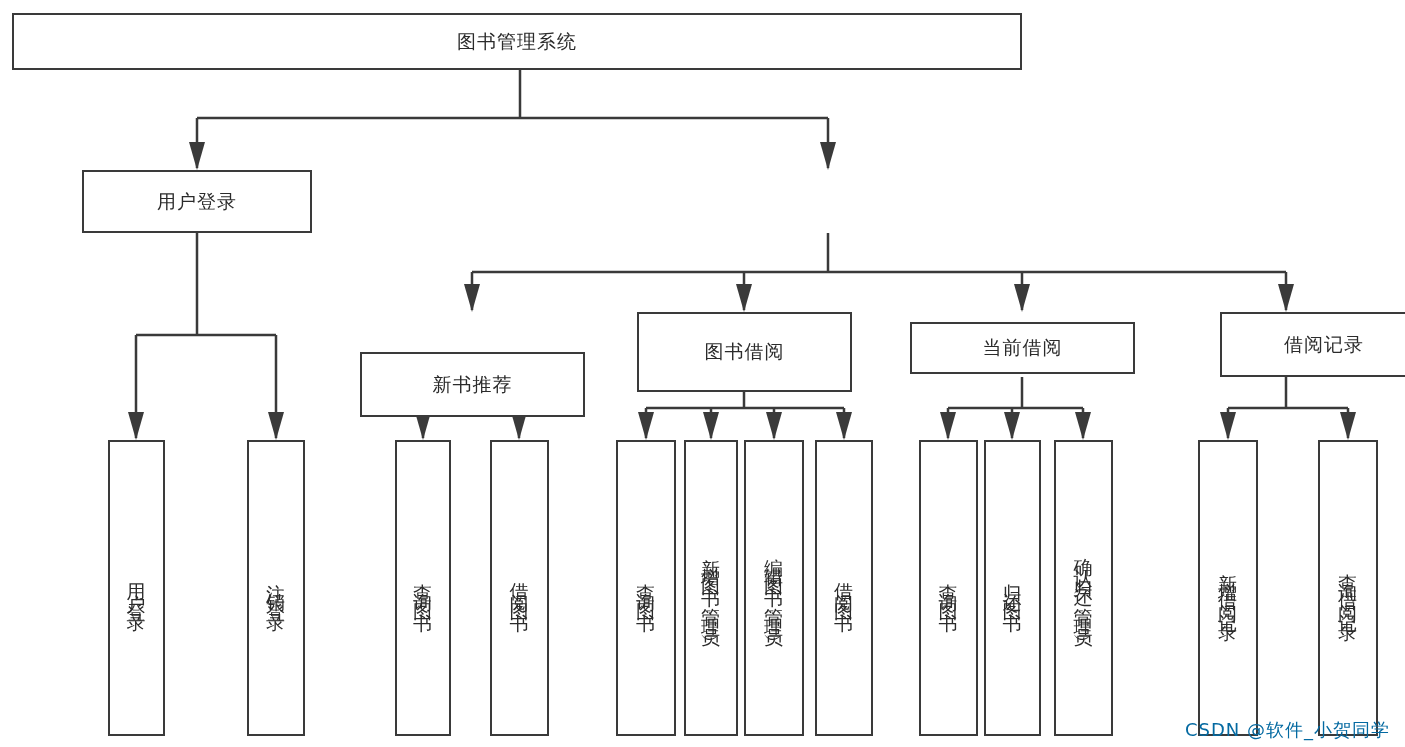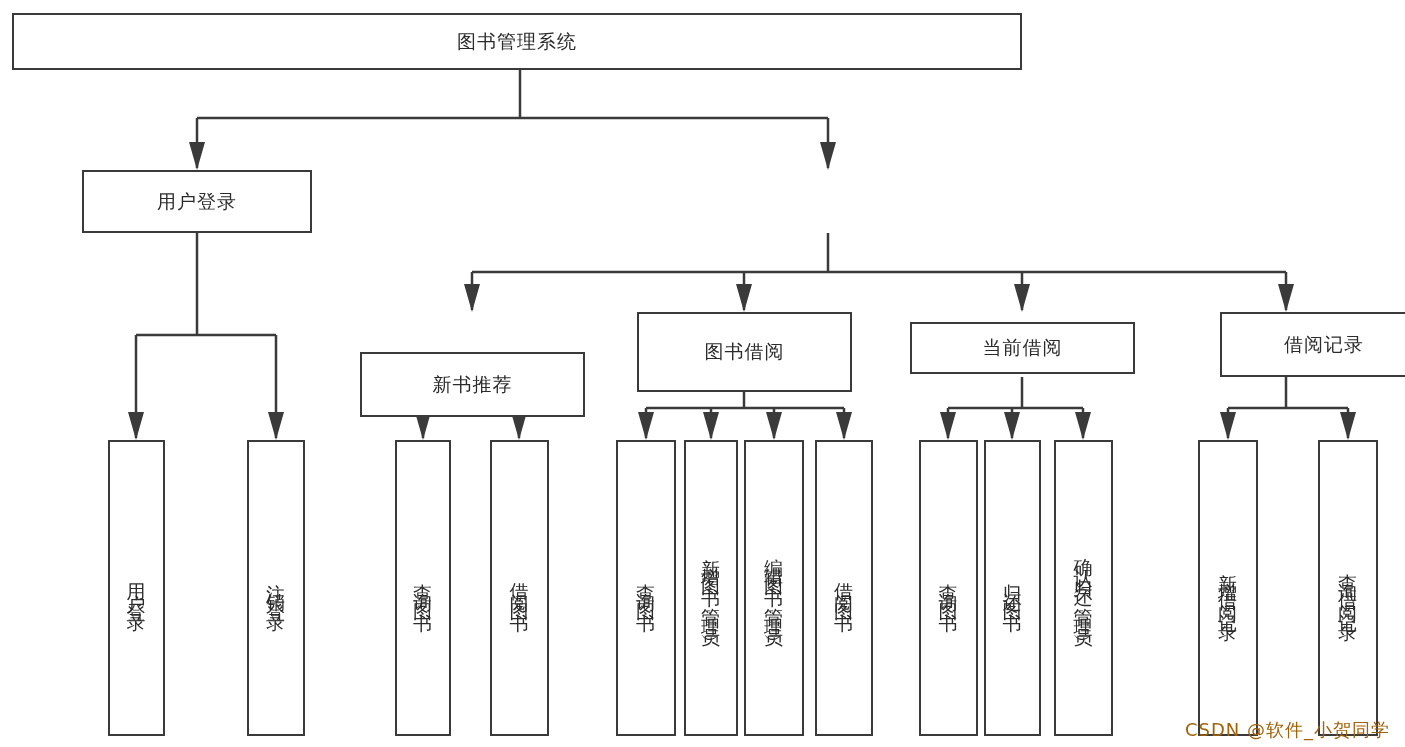--- a/index.html
+++ b/index.html
@@ -41,21 +41,21 @@
     text-orientation: mixed;
     font-size: 19px;
     line-height: 1;
     letter-spacing: 10px;
   }
   .watermark {
     position: absolute;
     left: 1185px;
     top: 718px;
     font-size: 18px;
-    color: #a16207;
+    color: #0369a1;
     letter-spacing: 1px;
     white-space: nowrap;
   }
 </style>
 </head>
 <body>
 
 <div class="canvas">
 
   <svg class="connectors" viewBox="0 0 1405 747" xmlns="http://www.w3.org/2000/svg">

